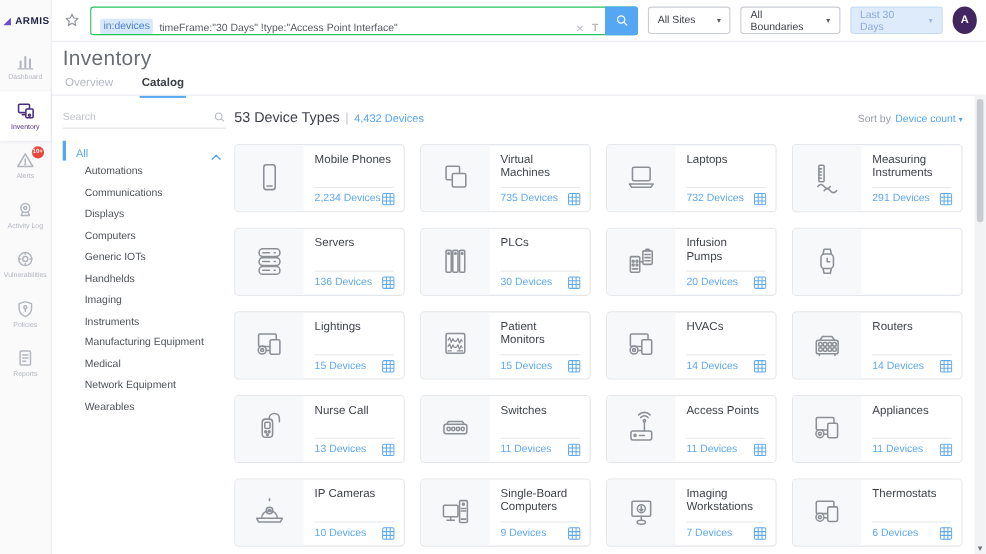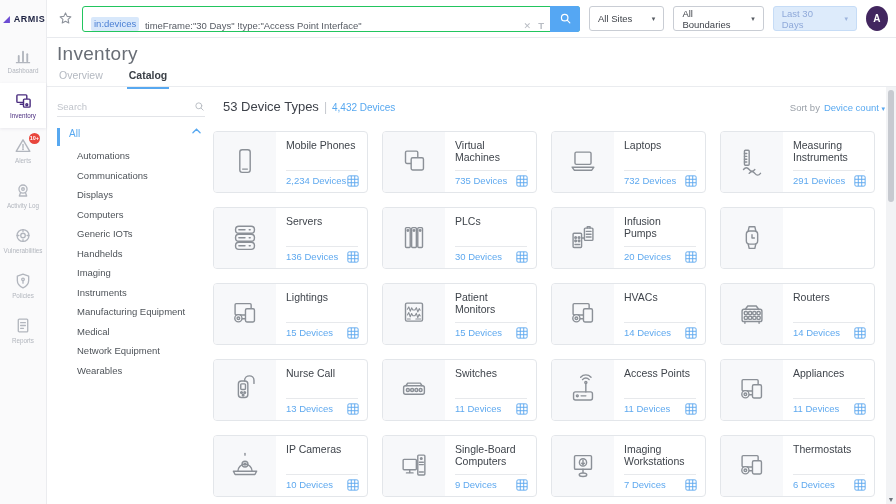--- a/index.html
+++ b/index.html
@@ -55,30 +55,30 @@
   .tabs-rule { position:absolute; left:47px; right:0; top:86px; height:1px; background:#eaecef; }
 
   
   .filters { position:absolute; left:57px; top:97px; width:148px; }
   .filter-search { position:relative; border-bottom:1px solid #e2e4e8; height:20px;
     display:flex; align-items:center; }
   .filter-search input { border:none; outline:none; width:100%; font-size:9.5px;
     font-family:"Liberation Sans",sans-serif; color:#555; background:transparent; }
   .filter-search input::placeholder { color:#c0c4cb; }
   .filter-search .mag { position:absolute; right:0; color:#b6bac1; display:flex; }
-  .cat-all { position:relative; margin-top:11px; height:18px; display:flex; align-items:flex-start;
+  .cat-all { position:relative; margin-top:11px; height:18px; display:flex; align-items:flex-end;
     cursor:pointer; }
   .cat-all::before { content:""; position:absolute; left:0; top:0; bottom:0; width:3px; background:#57a8f0; }
   .cat-all .lbl { margin-left:12px; font-size:10px; color:#57a8f0; }
   .cat-all .chev { margin-left:auto; margin-right:4px; display:flex; }
   .cat-item { font-size:9.5px; color:#4e5359; padding-left:20px; height:19.5px; line-height:19.5px;
     cursor:pointer; white-space:nowrap; }
 
   
-  .cat-head { position:absolute; left:223px; top:99px; width:662px; display:flex;
+  .cat-head { position:absolute; left:213px; top:99px; width:662px; display:flex;
     align-items:baseline; }
   .ch-types { font-size:13px; color:#3e424a; }
   .ch-sep { font-size:12px; color:#c4c8ce; margin:0 5px; }
   .ch-total { font-size:10px; color:#57a8f0; cursor:pointer; }
   .ch-sort { margin-left:auto; font-size:9.5px; color:#9aa0a8; }
   .ch-sortval { color:#57a8f0; cursor:pointer; margin-left:4px; }
   .ch-sortval .caret { font-size:7px; }
 
   .grid { position:absolute; left:213px; top:131px; width:662px; display:grid;
     grid-template-columns:repeat(4,155px); grid-auto-rows:62px; gap:14px; }

